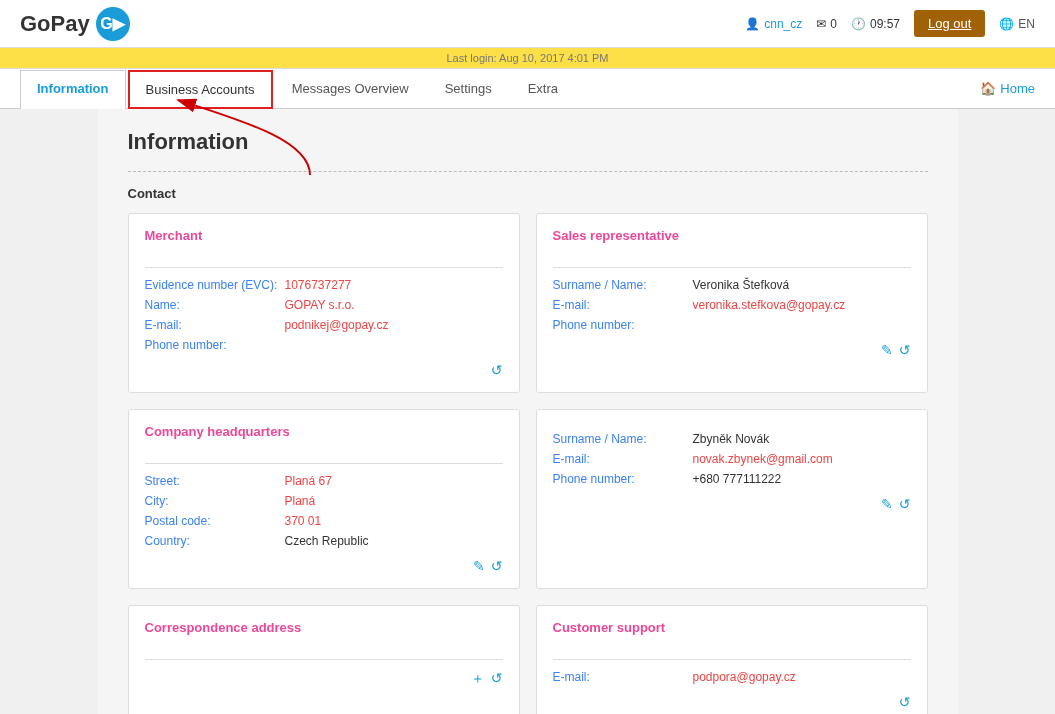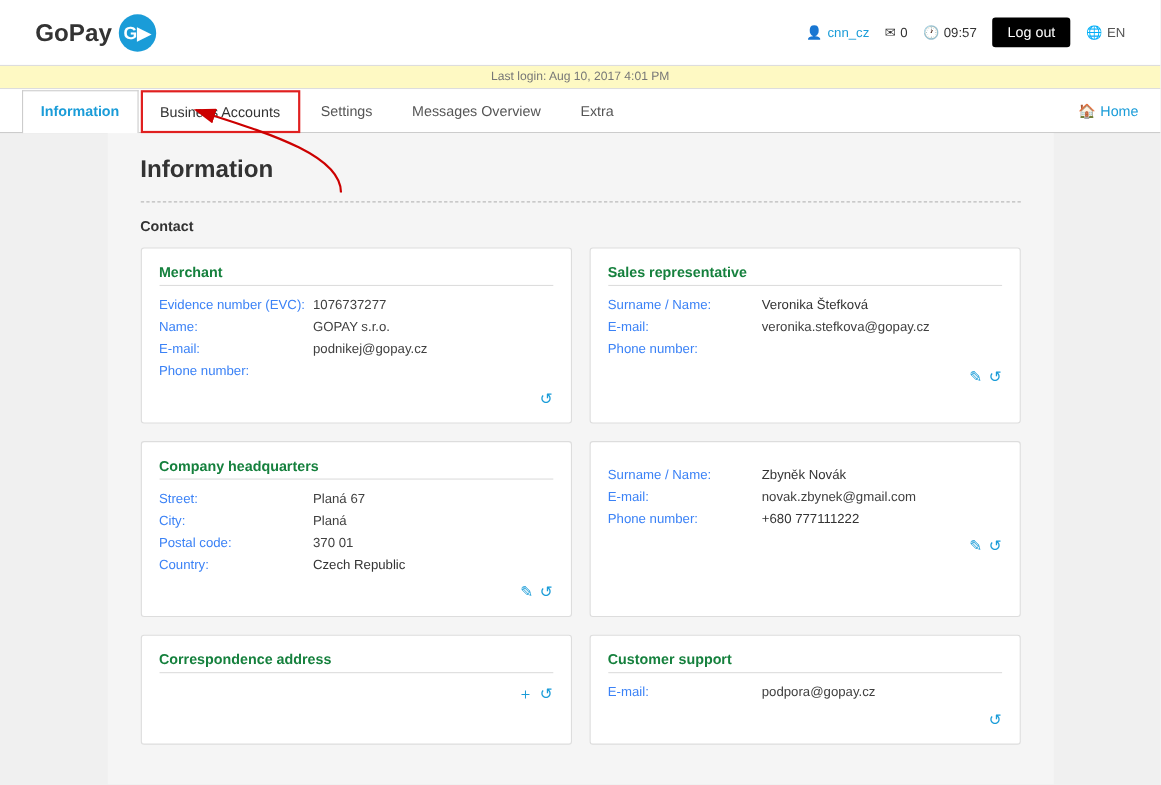--- a/index.html
+++ b/index.html
@@ -2,22 +2,22 @@
 <html><head>
   <meta charset="utf-8">
   <style>
     * { box-sizing: border-box; margin: 0; padding: 0; }
     body { font-family: Arial, sans-serif; font-size: 13px; color: #333; background: #f0f0f0; }
 
     
     .header {
       background: #fff;
       border-bottom: 1px solid #ddd;
-      padding: 0 32px;
-      height: 60px;
+      padding: 0 20px;
+      height: 48px;
       display: flex;
       align-items: center;
       justify-content: space-between;
     }
     .logo {
       display: flex;
       align-items: center;
       gap: 6px;
     }
     .logo-text {
@@ -53,40 +53,41 @@
       display: flex;
       align-items: center;
       gap: 4px;
     }
     .header-time {
       display: flex;
       align-items: center;
       gap: 4px;
     }
     .logout-btn {
-      background: #000000;
+      background: #a16207;
       color: white;
       border: none;
       padding: 6px 14px;
       border-radius: 3px;
       cursor: pointer;
       font-size: 13px;
+      text-decoration: underline;
     }
     .header-lang {
       display: flex;
       align-items: center;
       gap: 4px;
       color: #555;
     }
     .header-subtext {
       text-align: center;
       font-size: 11px;
       color: #777;
       padding: 4px 0;
-      background: #fef9c3;
+      background: #fde047;
       border-bottom: 1px solid #ddd;
     }
 
     
     .nav-tabs-wrap {
       background: #fff;
       border-bottom: 1px solid #ccc;
       padding: 0 20px;
       display: flex;
       align-items: center;
@@ -156,39 +157,39 @@
       background: #fff;
       border: 1px solid #ddd;
       border-radius: 3px;
       padding: 14px 16px;
       flex: 1;
       position: relative;
     }
     .card-title {
       font-size: 13px;
       font-weight: bold;
-      color: #15803d;
+      color: #ec4899;
       margin-bottom: 10px;
-      padding-bottom: 4px;
+      padding-bottom: 24px;
       border-bottom: 1px solid #ddd;
     }
     .card-fields {
       margin-top: 8px;
     }
     .field-row {
       display: flex;
       margin-bottom: 6px;
     }
     .field-label {
       color: #3b82f6;
       min-width: 140px;
       font-size: 12px;
     }
     .field-value {
-      color: #404040;
+      color: #ef4444;
       font-size: 12px;
     }
     .field-value.dark {
       color: #333;
       text-align: center;
     }
     .card-actions {
       display: flex;
       justify-content: flex-end;
       gap: 6px;
@@ -250,22 +251,22 @@
   </div>
 
   <div class="header-subtext">
     <span>Last login: Aug 10, 2017 4:01 PM</span>
   </div>
 
   <div class="nav-tabs-wrap">
     <div class="nav-tabs">
       <div class="nav-tab active">Information</div>
       <div class="nav-tab highlighted">Business Accounts</div>
+      <div class="nav-tab">Messages Overview</div>
       <div class="nav-tab">Settings</div>
-      <div class="nav-tab">Messages Overview</div>
       <div class="nav-tab">Extra</div>
     </div>
     <div class="nav-home">
       <span>🏠</span>
       <span>Home</span>
     </div>
   </div>
 
   <div class="main-content">
     <h1 class="page-title">Information</h1>

